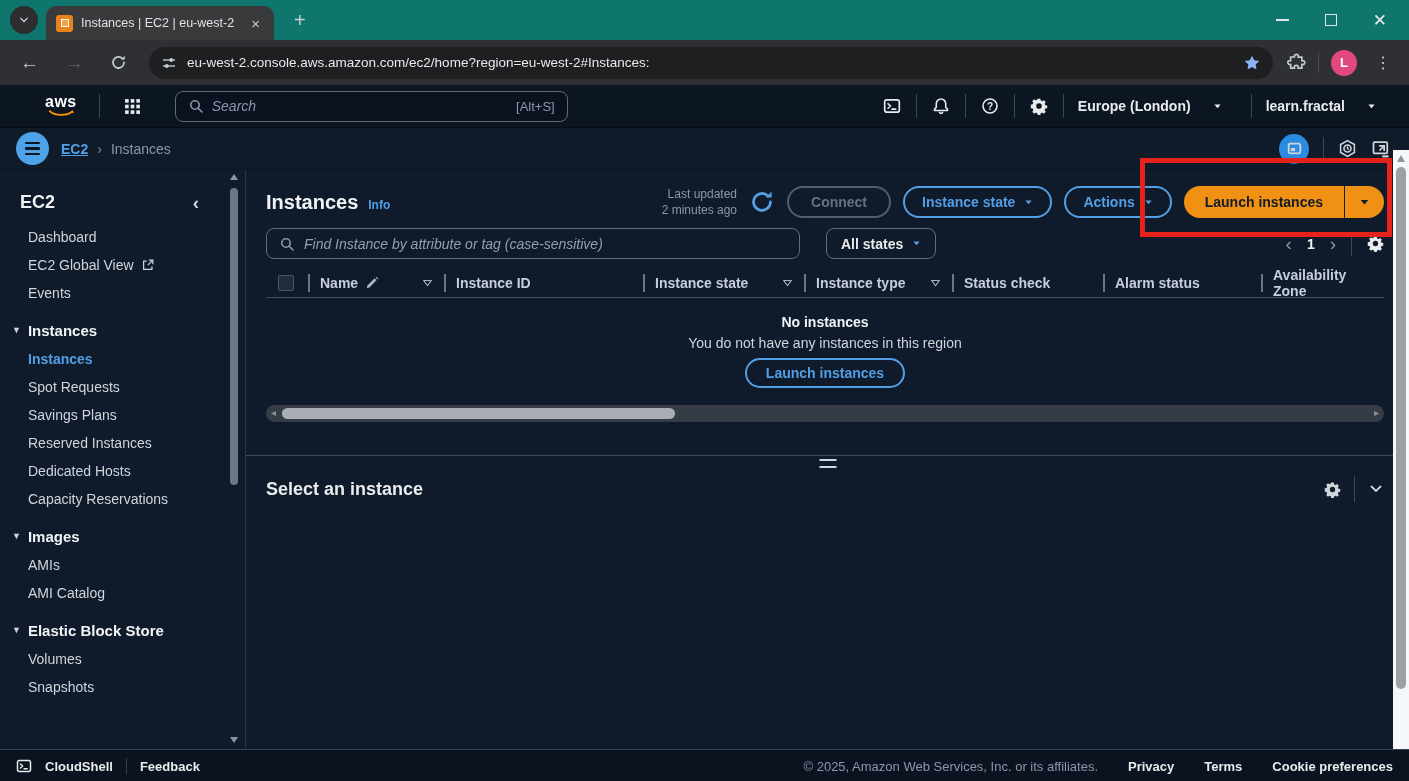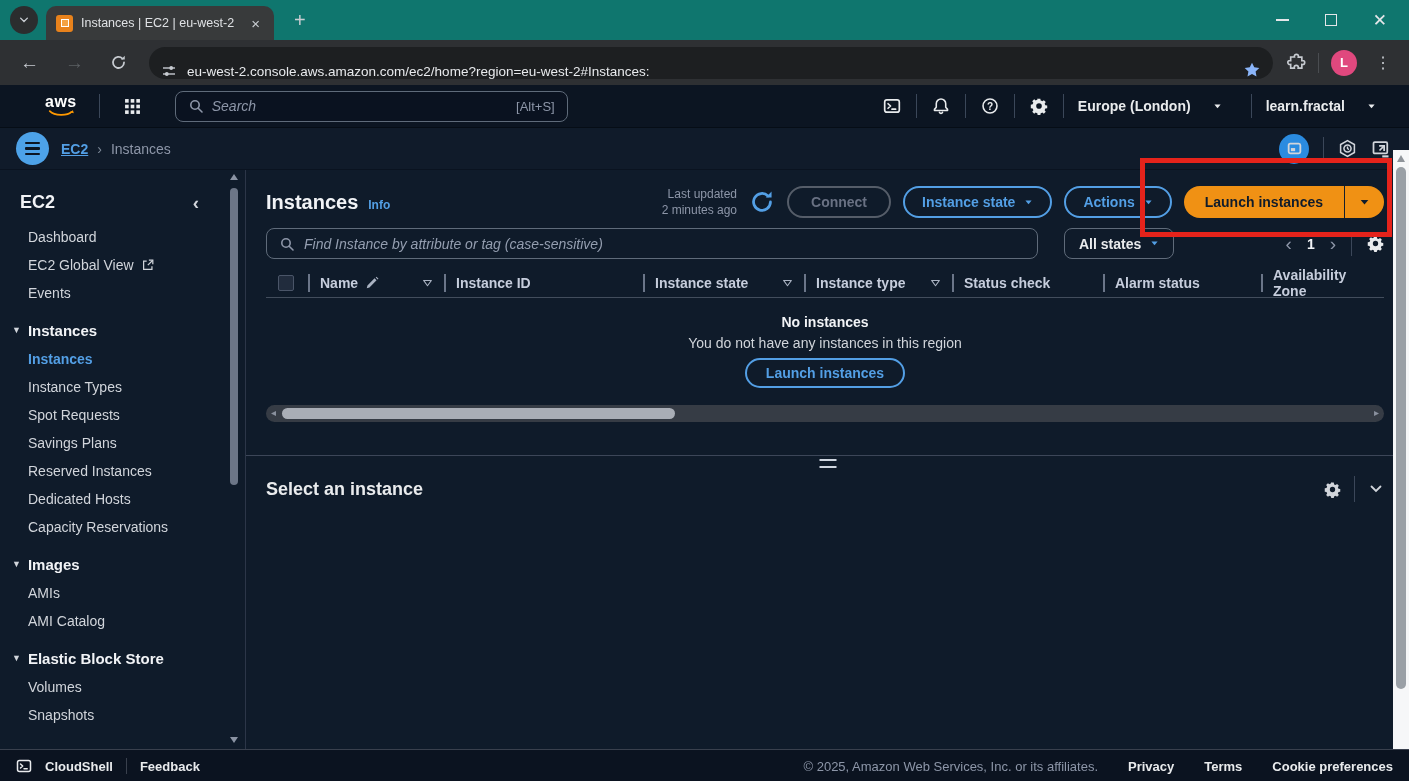--- a/index.html
+++ b/index.html
@@ -20,21 +20,21 @@
   .wincontrols { margin-left:auto; display:flex; align-items:center; gap:36px; padding-right:22px; }
   .win-min { width:13px; height:2px; background:#e4e6e9; }
   .win-max { width:12px; height:12px; border:1.6px solid #e4e6e9; }
   .win-close { color:#e4e6e9; font-size:17px; line-height:1; }
 
   
   .toolbar { height:45px; background:#2e3033; display:flex; align-items:center; padding:0 12px; gap:10px; }
   .nav-ic { font-size:19px; color:#c7cbd1; padding:0 8px; }
   .nav-ic.dim { color:#5c6064; }
   .nav-ic svg { display:block; }
-  .omnibox { flex:1; height:32px; background:#1d1f21; border-radius:16px; display:flex; align-items:flex-end; padding:0 12px; gap:10px; margin:0 4px; color:#c7cbd1; }
+  .omnibox { flex:1; height:32px; background:#1d1f21; border-radius:16px; display:flex; align-items:center; padding:0 12px; gap:10px; margin:0 4px; color:#c7cbd1; }
   .url { flex:1; font-size:13.5px; color:#e8eaed; white-space:nowrap; overflow:hidden; }
   .toolbar-right { display:flex; align-items:center; gap:12px; color:#c7cbd1; }
   .tdiv { width:1px; height:20px; background:#4a4d51; }
   .avatar { width:26px; height:26px; border-radius:50%; background:#e0487e; color:#fff; font-size:13px; font-weight:bold; display:flex; align-items:center; justify-content:center; }
   .kebab { color:#c7cbd1; font-size:16px; letter-spacing:0; line-height:1; padding:0 6px; }
 
   
   .awsnav { height:43px; background:#0c1522; display:flex; align-items:center; padding:0 16px 0 45px; border-bottom:1px solid #060d16; }
   .aws-logo { display:flex; flex-direction:column; align-items:center; line-height:1; }
   .aws-logo b { color:#fff; font-size:16px; letter-spacing:0.5px; }
@@ -92,21 +92,21 @@
   .refresh-btn { color:#539fe5; display:flex; }
   .btn { height:32px; border-radius:16px; display:flex; align-items:center; font-size:14px; font-weight:bold; gap:9px; background:transparent; }
   .btn-disabled { border:2px solid #555d69; color:#697183; padding:0 22px; }
   .btn-blue { border:2px solid #539fe5; color:#539fe5; padding:0 17px; }
   .btn-blue .caret-s { color:#539fe5; }
   .split-btn { display:flex; height:32px; border-radius:16px; overflow:hidden; background:#f09114; }
   .split-main { padding:0 21px; display:flex; align-items:center; font-size:14px; font-weight:bold; color:#101c2b; }
   .split-caret { width:40px; display:flex; align-items:center; justify-content:center; border-left:1px solid #131e2d; color:#101c2b; }
 
   .filter-row { margin-top:6px; display:flex; align-items:center; height:31px; }
-  .find-box { width:772px; height:31px; border:1px solid #5f6b7a; border-radius:8px; background:#0f1b2a; display:flex; align-items:center; padding:0 12px; gap:9px; color:#8d96a8; }
+  .find-box { width:534px; height:31px; border:1px solid #5f6b7a; border-radius:8px; background:#0f1b2a; display:flex; align-items:center; padding:0 12px; gap:9px; color:#8d96a8; }
   .find-box input { flex:1; background:transparent; border:none; outline:none; color:#d1d5db; font-size:14px; font-style:italic; font-family:"Liberation Sans",sans-serif; }
   .find-box input::placeholder { color:#949eb0; }
   .all-states { margin-left:26px; height:31px; border:1px solid #5f6b7a; border-radius:8px; padding:0 14px; display:flex; align-items:center; gap:9px; font-size:14px; color:#e9ebed; font-weight:bold; background:transparent; }
   .all-states .caret-s { color:#539fe5; }
   .pager { margin-left:auto; display:flex; align-items:center; gap:15px; color:#8d96a8; }
   .pg-ch { font-size:19px; line-height:1; }
   .pg-num { color:#f1f3f6; font-size:14px; font-weight:bold; }
   .pg-div { width:1px; height:24px; background:#3b4759; }
   .pager .ic { color:#e9ebed; }
 
@@ -392,23 +392,20 @@
           </li>
         <li class="s-link">
             <span>Events</span>
           </li>
         <li class="s-section">
             <span class="tri">▼</span>
             <span>Instances</span>
           </li>
         <li class="s-link active">
             <span>Instances</span>
-          </li>
-        <li class="s-link">
-            <span>Instance Types</span>
           </li>
         <li class="s-link">
             <span>Spot Requests</span>
           </li>
         <li class="s-link">
             <span>Savings Plans</span>
           </li>
         <li class="s-link">
             <span>Reserved Instances</span>
           </li>

